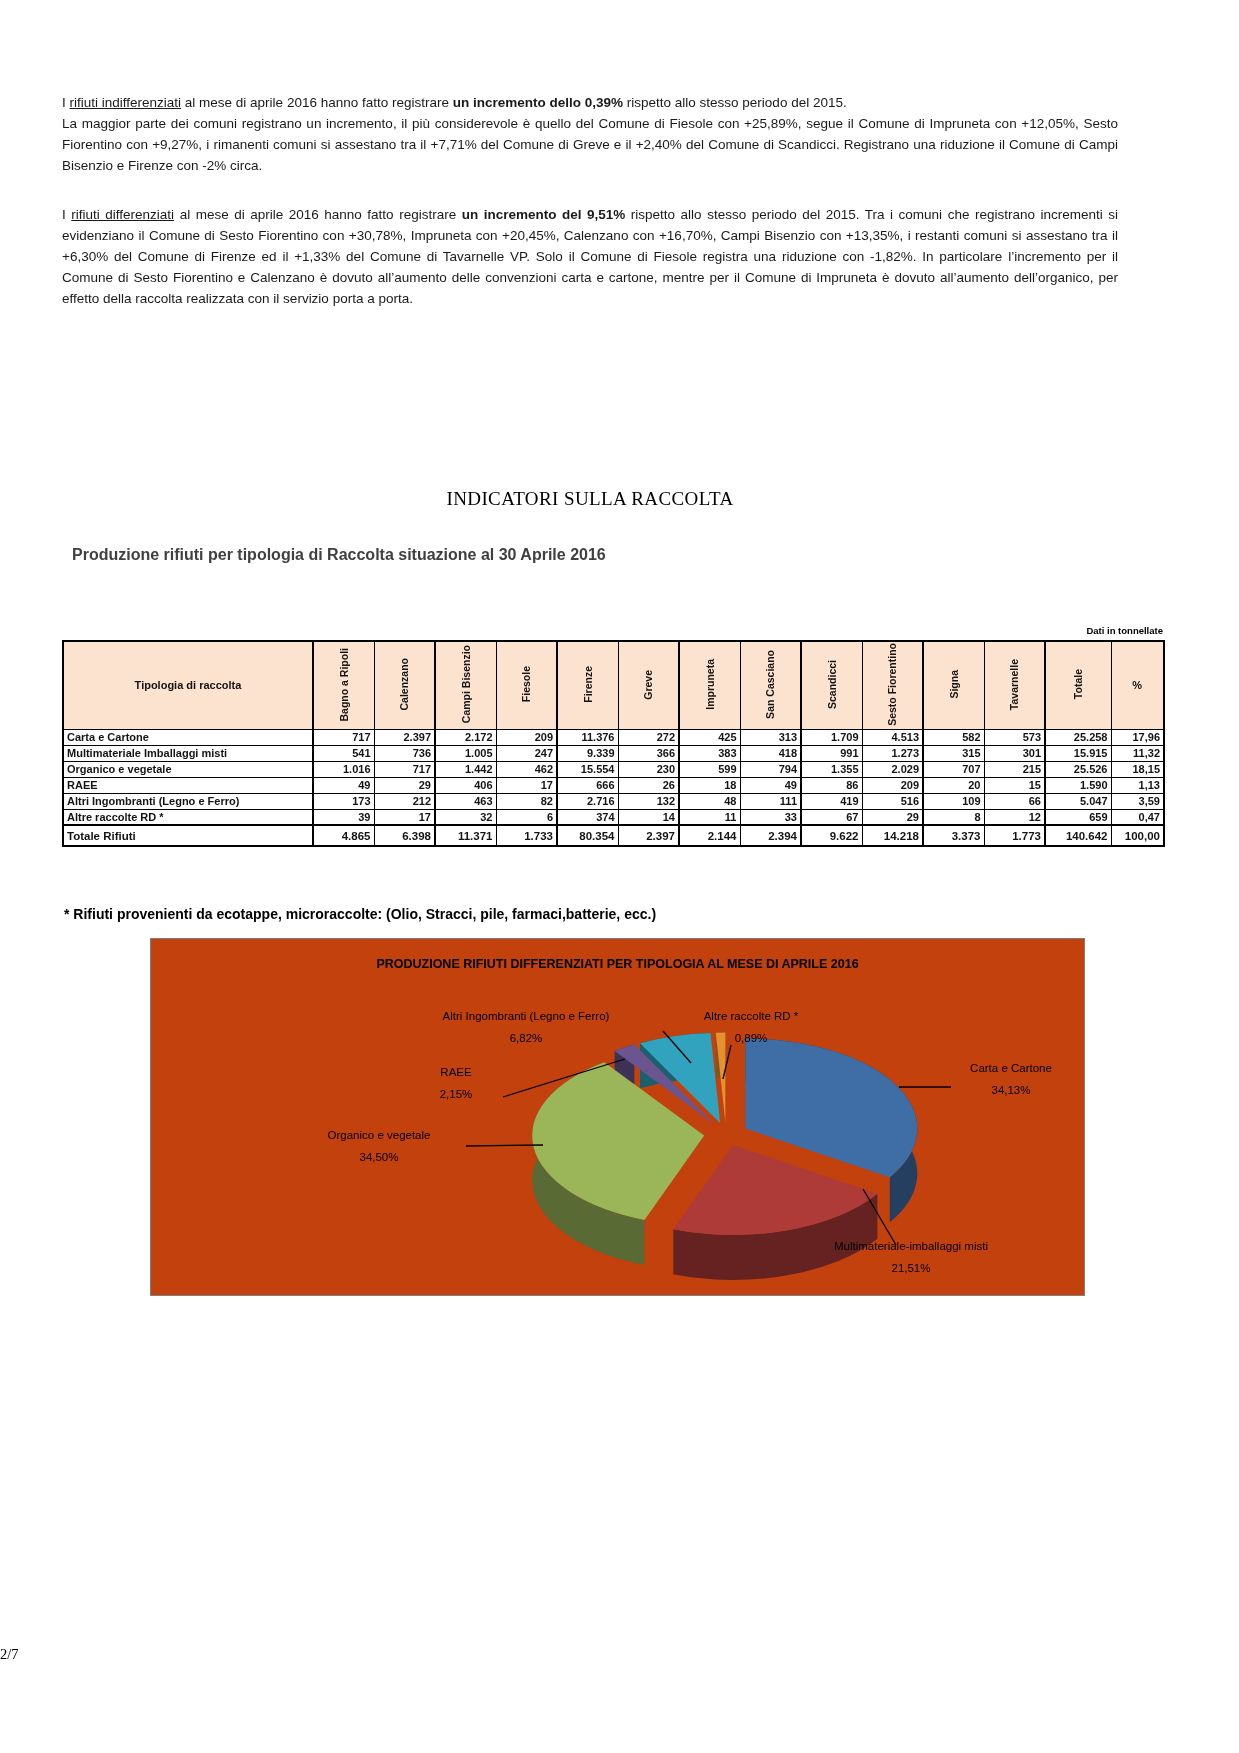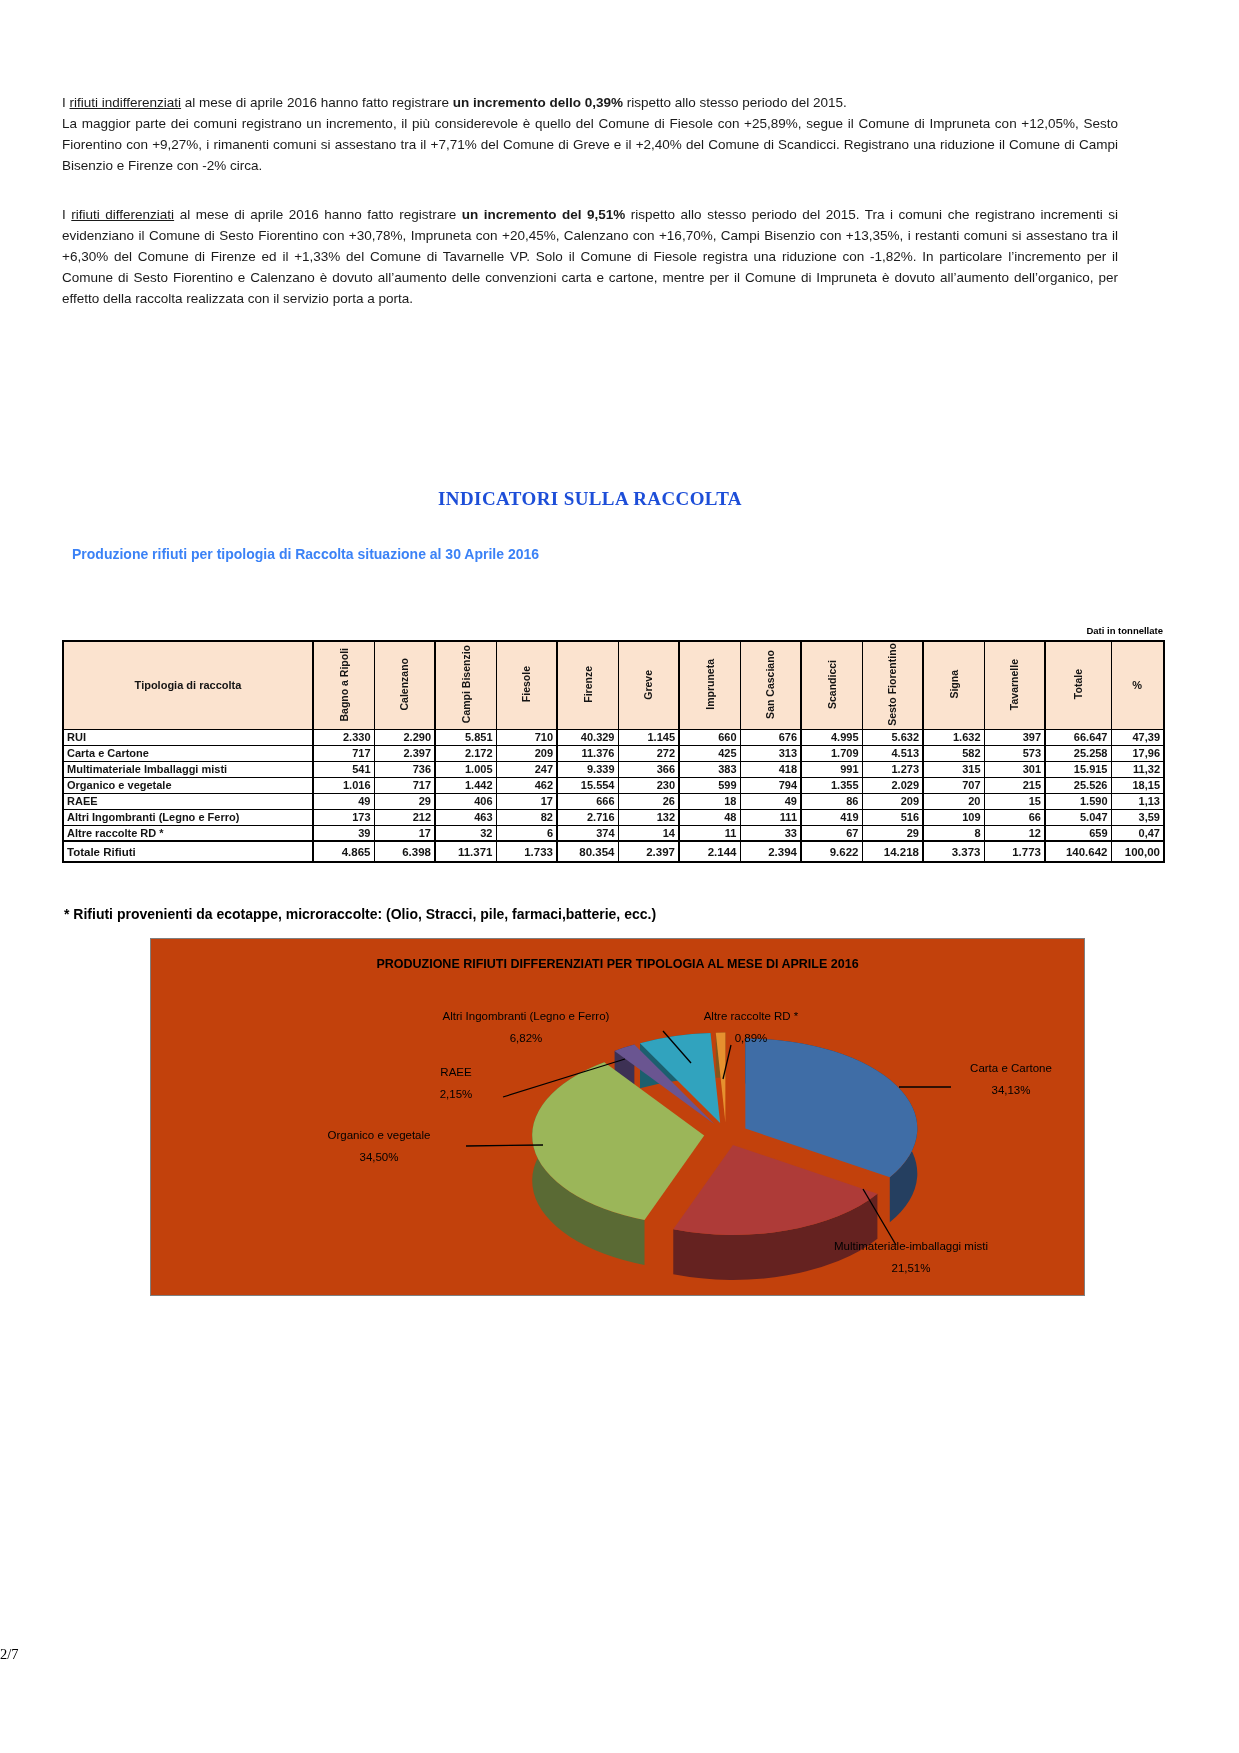--- a/index.html
+++ b/index.html
@@ -6,24 +6,24 @@
   html,body { background:#ffffff; }
   body {
     width:1239px; height:1753px; position:relative;
     font-family:"Liberation Sans", sans-serif; color:#141414;
   }
   .abs { position:absolute; }
   .body-text { font-size:13.5px; line-height:21px; text-align:justify; color:#1a1a1a; }
   .u { text-decoration:underline; }
   .b { font-weight:bold; }
   .section-title {
-    font-family:"Liberation Serif", serif; font-size:19px; font-weight:bold;
-    letter-spacing:.4px; text-align:center; color:#1d4ed8;
+    font-family:"Liberation Serif", serif; font-size:19px; font-weight:normal;
+    letter-spacing:.4px; text-align:center; color:#000000;
   }
-  .table-title { font-size:14px; font-weight:bold; color:#3b82f6; }
+  .table-title { font-size:16px; font-weight:bold; color:#404040; }
   .units { font-size:9.5px; font-weight:bold; text-align:right; color:#000; }
 
   table.rt { border-collapse:collapse; width:1101px; table-layout:fixed; font-size:11px; border:2px solid #000; }
   .rt th, .rt td { border:1px solid #000; font-weight:bold; padding:1px 3px; overflow:hidden; }
   .rt thead th { background:#fbe3cf; height:81px; vertical-align:middle; text-align:center; font-size:11px; }
   .rt thead th.rot span {
     writing-mode:vertical-rl; transform:rotate(180deg);
     font-size:10.5px; white-space:nowrap; display:inline-block; line-height:1;
   }
   .rt td { height:16px; }
@@ -87,37 +87,20 @@
         <th class="rot"><span>San Casciano</span></th>
         <th class="g rot"><span>Scandicci</span></th>
         <th class="rot"><span>Sesto Fiorentino</span></th>
         <th class="g rot"><span>Signa</span></th>
         <th class="rot"><span>Tavarnelle</span></th>
         <th class="g rot"><span>Totale</span></th>
         <th>%</th>
       </tr>
     </thead>
   <tbody>
-      <tr>
-        <td class="lbl">RUI</td>
-        <td class="num g">2.330</td>
-        <td class="num">2.290</td>
-        <td class="num g">5.851</td>
-        <td class="num">710</td>
-        <td class="num g">40.329</td>
-        <td class="num">1.145</td>
-        <td class="num g">660</td>
-        <td class="num">676</td>
-        <td class="num g">4.995</td>
-        <td class="num">5.632</td>
-        <td class="num g">1.632</td>
-        <td class="num">397</td>
-        <td class="num g">66.647</td>
-        <td class="num">47,39</td>
-      </tr>
       <tr>
         <td class="lbl">Carta e Cartone</td>
         <td class="num g">717</td>
         <td class="num">2.397</td>
         <td class="num g">2.172</td>
         <td class="num">209</td>
         <td class="num g">11.376</td>
         <td class="num">272</td>
         <td class="num g">425</td>
         <td class="num">313</td>

